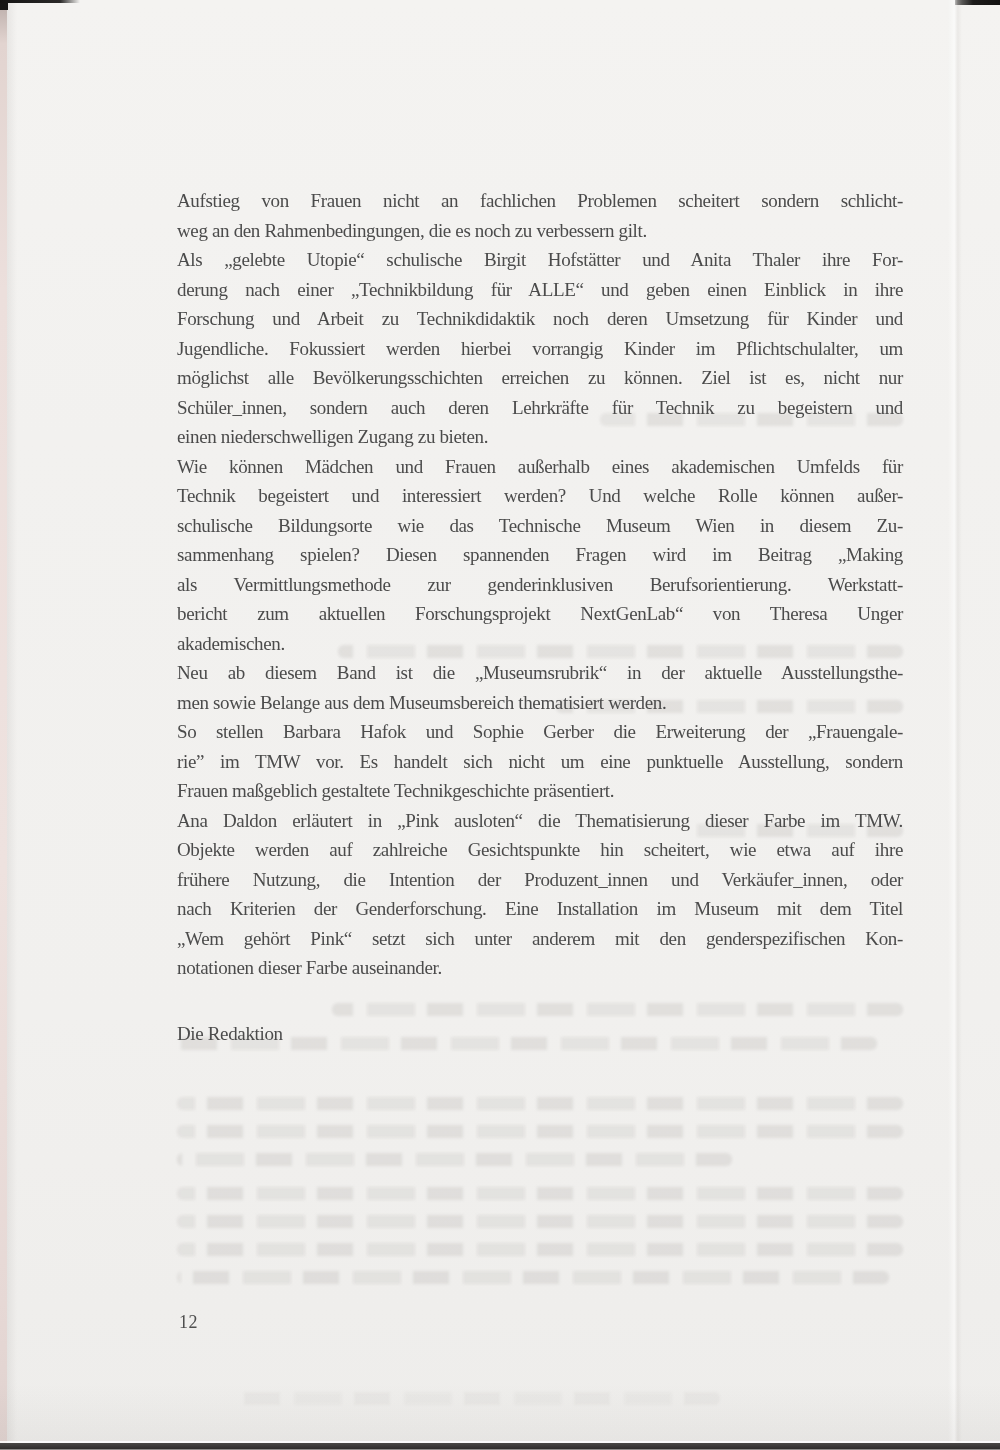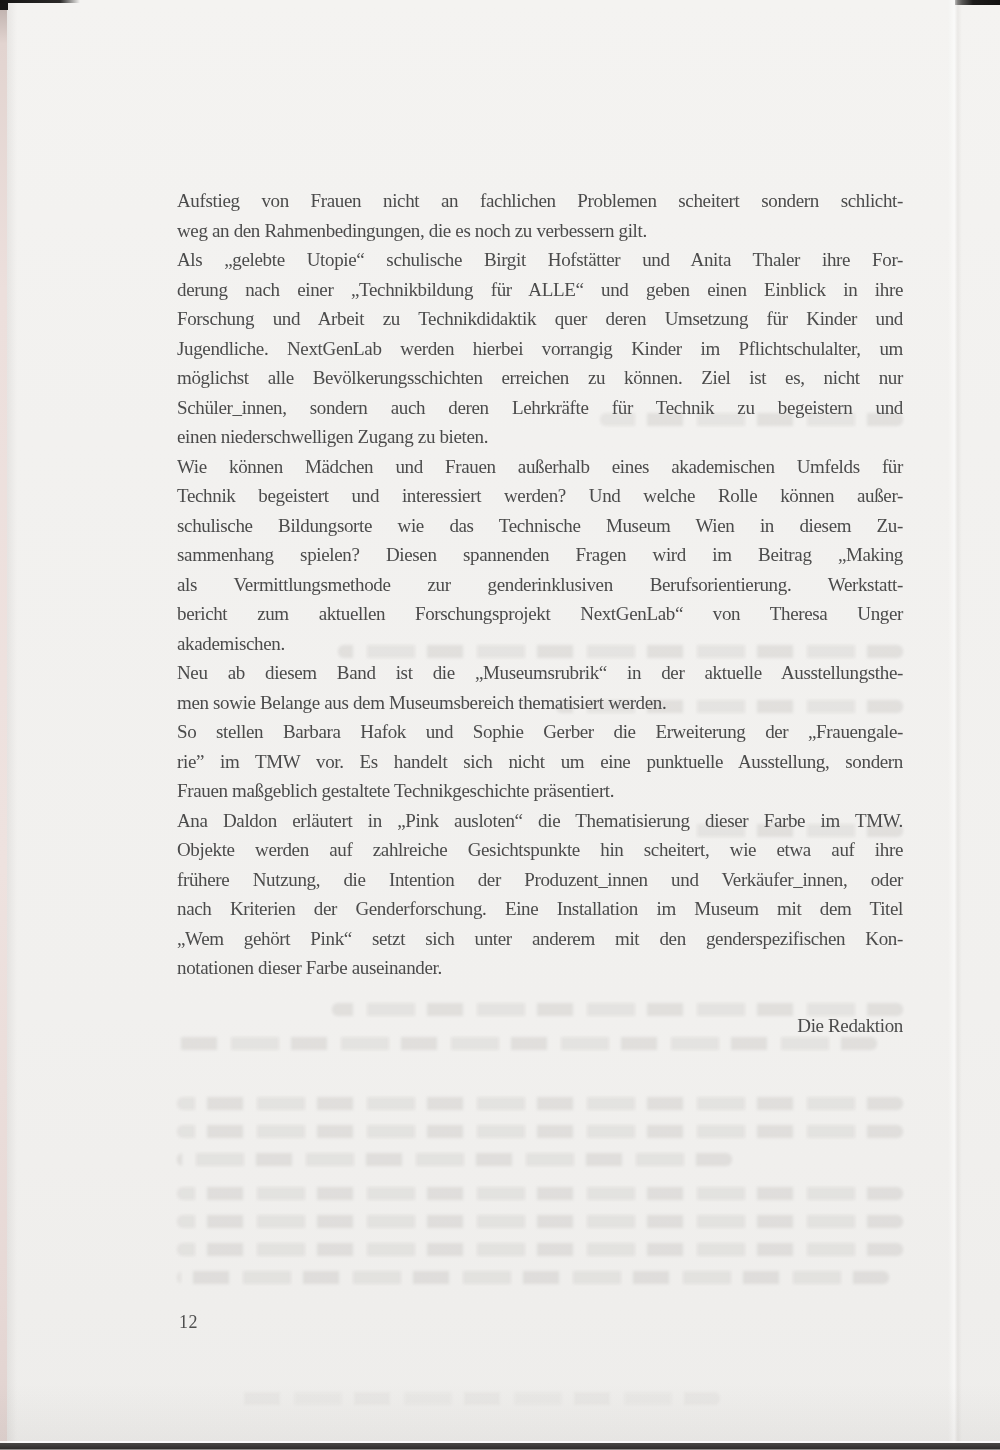--- a/index.html
+++ b/index.html
@@ -84,22 +84,22 @@
   .line {
     white-space: nowrap;
     text-align: justify;
     text-align-last: justify;
     height: 29.5px;
   }
   .line.para-last {
     text-align-last: left;
   }
   .signature {
-    margin-top: 28px;
-    text-align: right;
+    margin-top: 36px;
+    text-align: left;
     color: #4b4b4b;
   }
   .page-number {
     position: absolute;
     left: 179px; top: 1312px;
     font-size: 18px;
     letter-spacing: 0.5px;
     color: #4e4e4e;
   }
 </style>
@@ -136,22 +136,22 @@
 
   <main class="text-block">
     <div id="paragraphs">
         <div>
           <div class="line">Aufstieg von Frauen nicht an fachlichen Problemen scheitert sondern schlicht-</div>
           <div class="line para-last">weg an den Rahmenbedingungen, die es noch zu verbessern gilt.</div>
         </div>
         <div>
           <div class="line">Als „gelebte Utopie“ schulische Birgit Hofstätter und Anita Thaler ihre For-</div>
           <div class="line">derung nach einer „Technikbildung für ALLE“ und geben einen Einblick in ihre</div>
-          <div class="line">Forschung und Arbeit zu Technikdidaktik quer deren Umsetzung für Kinder und</div>
-          <div class="line">Jugendliche. NextGenLab werden hierbei vorrangig Kinder im Pflichtschulalter, um</div>
+          <div class="line">Forschung und Arbeit zu Technikdidaktik noch deren Umsetzung für Kinder und</div>
+          <div class="line">Jugendliche. Fokussiert werden hierbei vorrangig Kinder im Pflichtschulalter, um</div>
           <div class="line">möglichst alle Bevölkerungsschichten erreichen zu können. Ziel ist es, nicht nur</div>
           <div class="line">Schüler_innen, sondern auch deren Lehrkräfte für Technik zu begeistern und</div>
           <div class="line para-last">einen niederschwelligen Zugang zu bieten.</div>
         </div>
         <div>
           <div class="line">Wie können Mädchen und Frauen außerhalb eines akademischen Umfelds für</div>
           <div class="line">Technik begeistert und interessiert werden? Und welche Rolle können außer-</div>
           <div class="line">schulische Bildungsorte wie das Technische Museum Wien in diesem Zu-</div>
           <div class="line">sammenhang spielen? Diesen spannenden Fragen wird im Beitrag „Making</div>
           <div class="line">als Vermittlungsmethode zur genderinklusiven Berufsorientierung. Werkstatt-</div>

